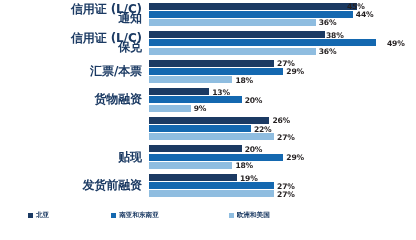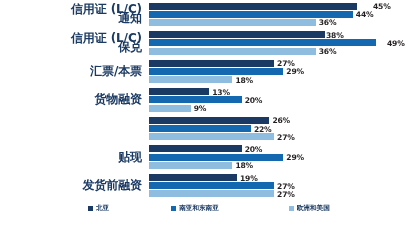--- a/index.html
+++ b/index.html
@@ -84,22 +84,22 @@
     white-space: nowrap;
     letter-spacing: -0.2px;
   }
   .legend {
     position: absolute;
     left: 0;
     bottom: 2px;
     width: 416px;
     height: 16px;
     display: flex;
-    align-items: flex-start;
-    padding-left: 88px;
+    align-items: flex-end;
+    padding-left: 28px;
     box-sizing: border-box;
   }
   .legend-item {
     display: flex;
     align-items: center;
     font-size: 6.6px;
     color: #1b3a63;
     font-weight: bold;
     white-space: nowrap;
   }
@@ -118,21 +118,21 @@
 <div id="chart-root">
   <div class="plot-area">
       <div class="cat-group" style="top: 0px; height: 28.5714px;">
         <div class="cat-label">
           <span>信用证 (L/C)</span>
           <span>通知</span>
         </div>
         <div class="bars">
           <div class="bar-row" style="top: 2.58571px; right: 0px;">
             <div class="bar" style="width: 208.469px; background: rgb(27, 58, 99);"></div>
-            <div class="bar-value" style="left: 224px;">45%</div>
+            <div class="bar-value" style="left: 198px;">45%</div>
           </div>
           <div class="bar-row" style="top: 10.7857px; right: 0px;">
             <div class="bar" style="width: 203.837px; background: rgb(20, 104, 176);"></div>
             <div class="bar-value" style="left: 206.837px;">44%</div>
           </div>
           <div class="bar-row" style="top: 18.9857px; right: 0px;">
             <div class="bar" style="width: 166.776px; background: rgb(143, 189, 224);"></div>
             <div class="bar-value" style="left: 169.776px;">36%</div>
           </div>
         </div>

